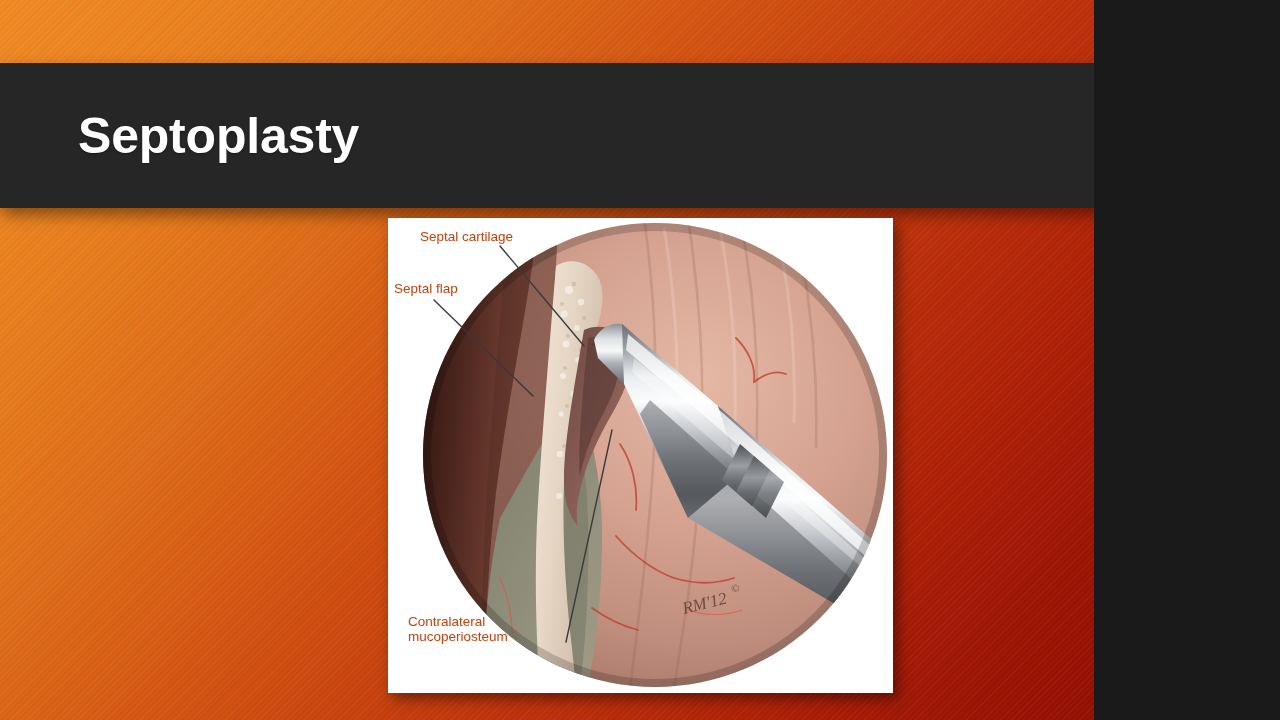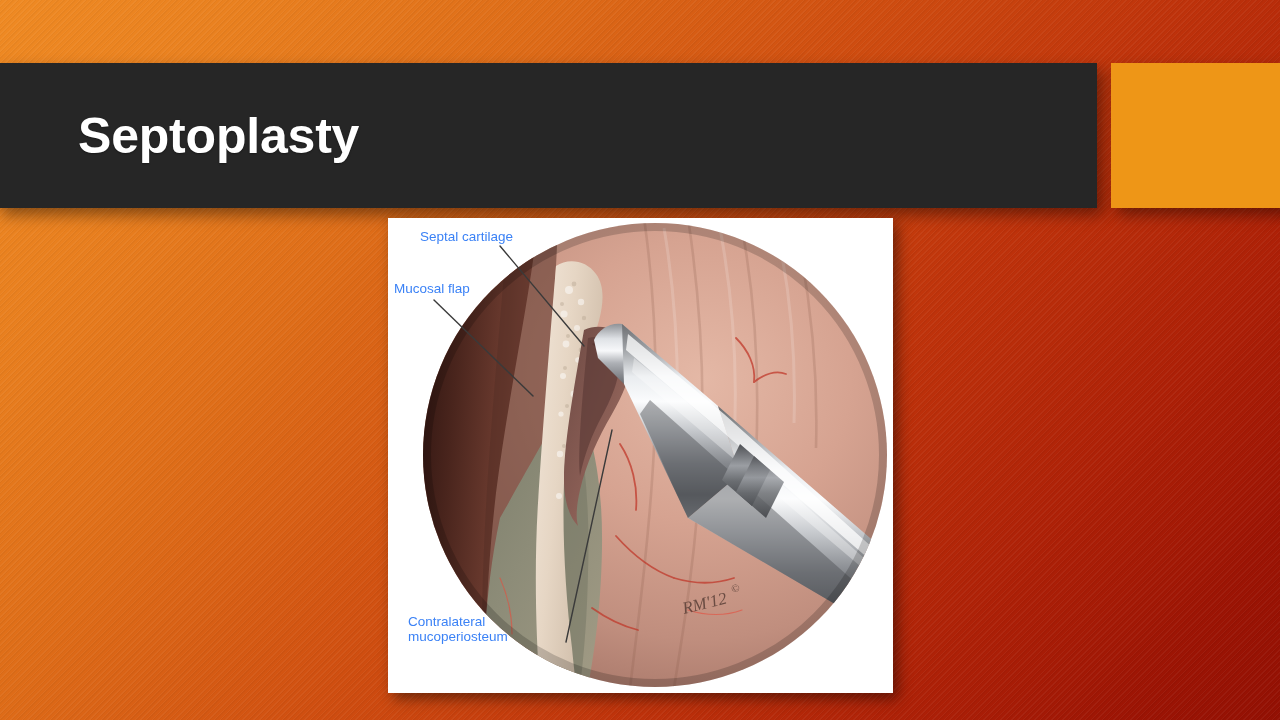--- a/index.html
+++ b/index.html
@@ -2,21 +2,21 @@
 <html><head>
 <meta charset="utf-8">
 <style>
   html, body {
     margin: 0;
     padding: 0;
     background: #1a1a1a;
   }
   #slide {
     position: relative;
-    width: 1280px;
+    width: 1094px;
     height: 720px;
     overflow: hidden;
     font-family: "Liberation Sans", sans-serif;
   }
 
   
   .bg-base {
     position: absolute;
     inset: 0;
     background: linear-gradient(128deg,
@@ -97,21 +97,21 @@
   }
   .illustration svg {
     display: block;
     width: 100%;
     height: 100%;
   }
 
   
   .callout {
     position: absolute;
-    color: #3b82f6;
+    color: #c2410c;
     font-size: 13.5px;
     line-height: 14.5px;
     white-space: pre;
     font-family: "Liberation Sans", sans-serif;
   }
   .callout-septal      { left: 32px; top: 12px; }
   .callout-mucosal     { left: 6px;  top: 64px; }
   .callout-contra      { left: 20px; top: 397px; }
 </style>
 </head>
@@ -303,19 +303,19 @@
 
           <path d="M112,28 L196,128"></path>
 
           <path d="M46,82 L145,178"></path>
 
           <path d="M178,424 L224,212"></path>
         </g>
       </svg>
 
       <div class="callout callout-septal">Septal cartilage</div>
-      <div class="callout callout-mucosal">Mucosal flap</div>
+      <div class="callout callout-mucosal">Septal flap</div>
       <div class="callout callout-contra">Contralateral
 mucoperiosteum</div>
     </div>
   </div>
 
 </div>
 
 </body></html>

